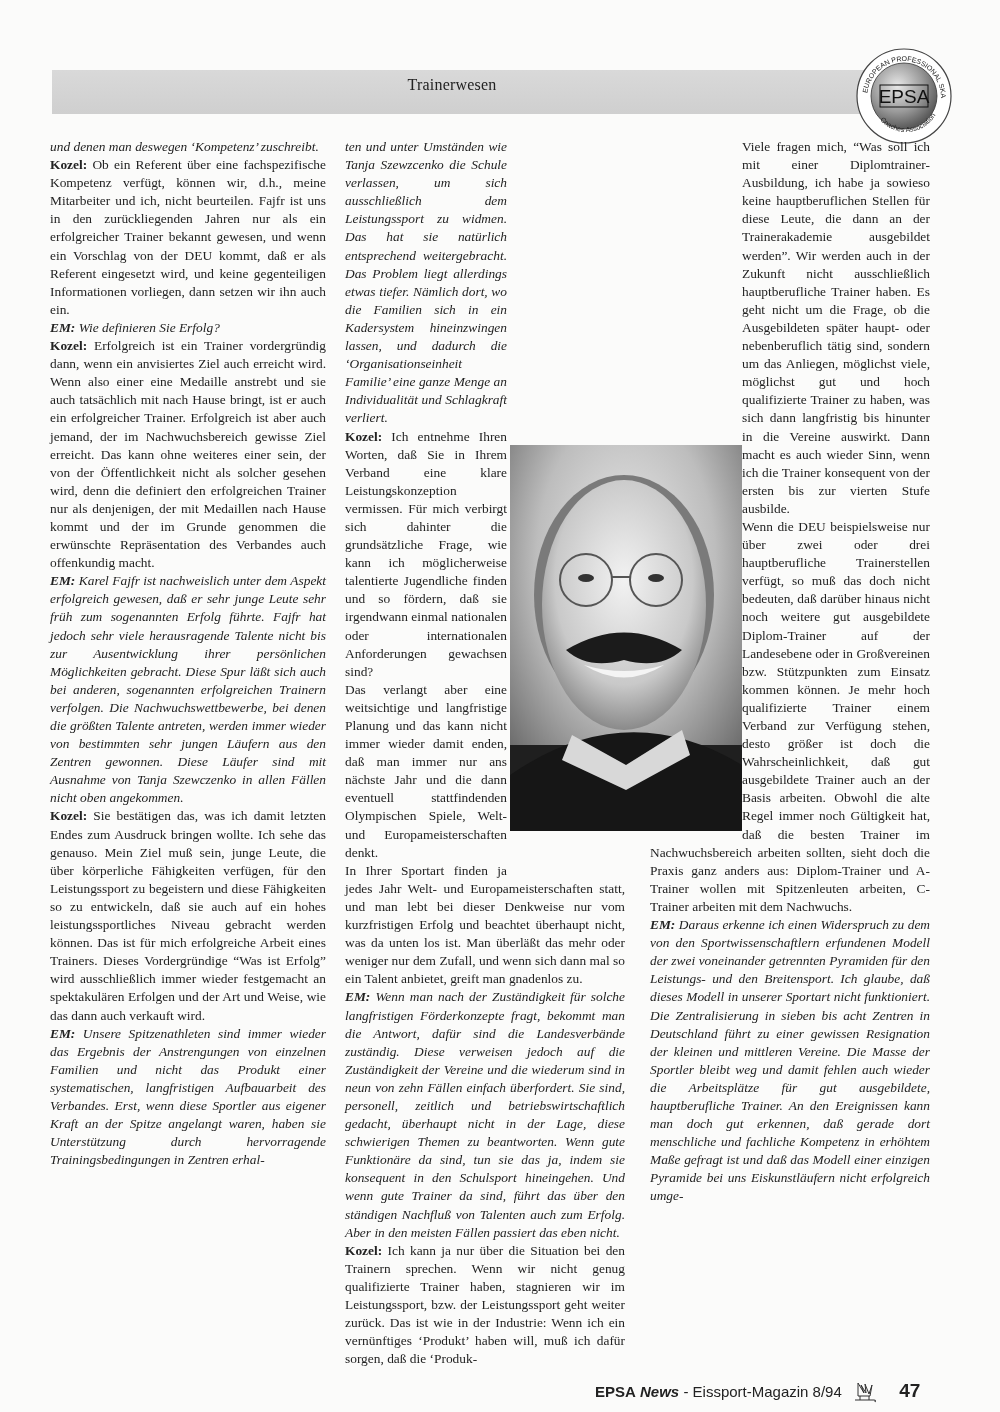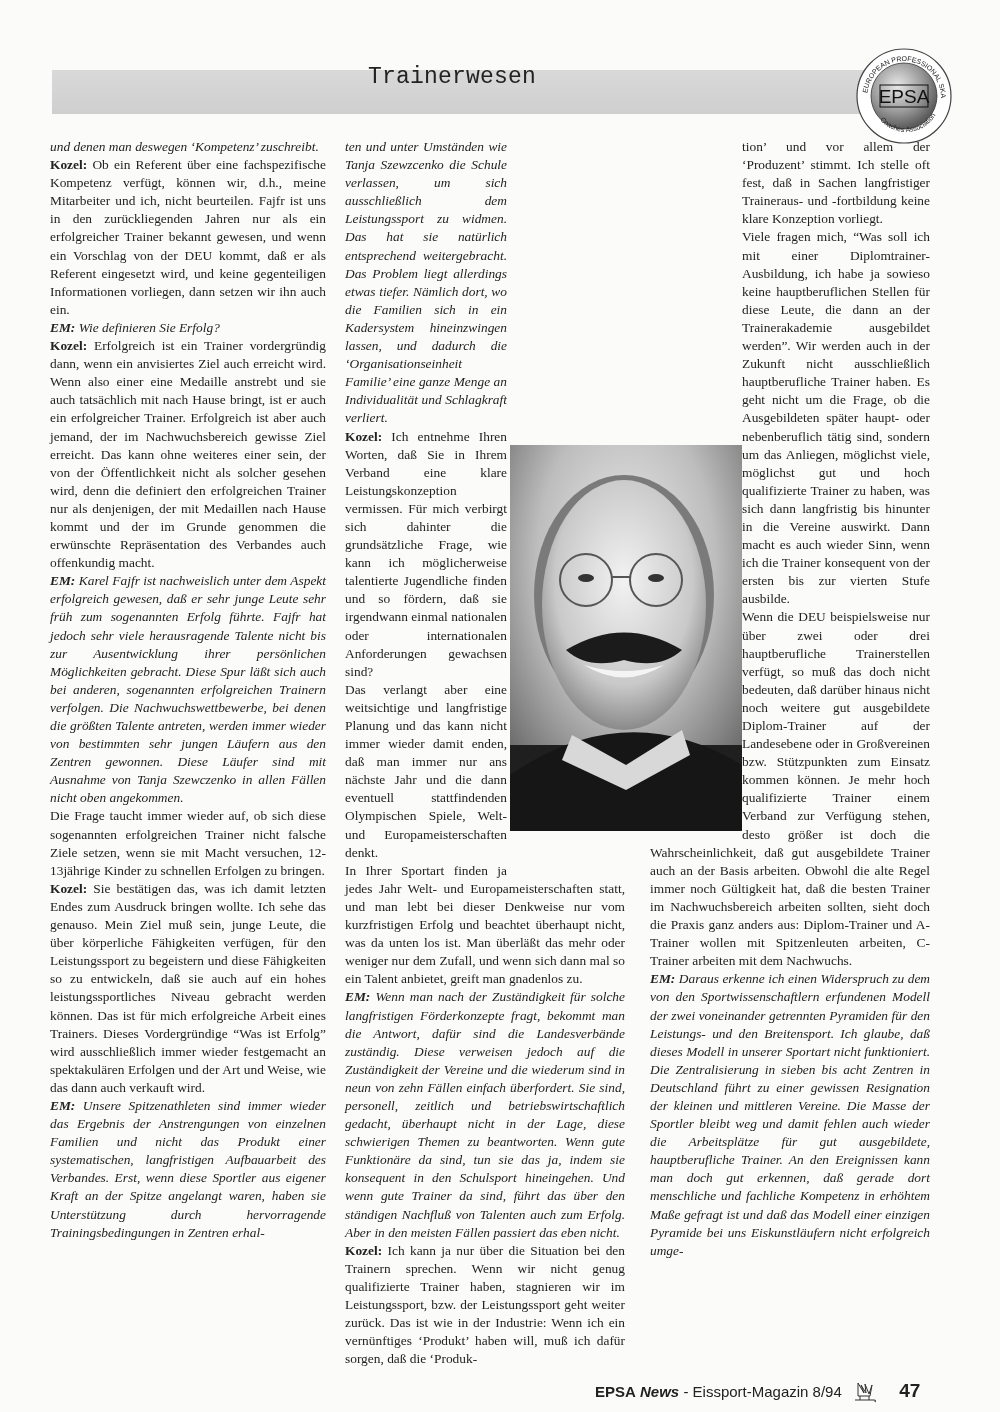--- a/index.html
+++ b/index.html
@@ -7,23 +7,23 @@
       width: 1000px; height: 1412px; position: relative; overflow: hidden;
       background: #fbfbfa;
       font-family: "Liberation Serif", "DejaVu Serif", serif;
       color: #222;
     }
     .header-band {
       position: absolute; left: 52px; top: 70px; width: 860px; height: 44px;
       background: linear-gradient(to bottom, #d9d9d9, #cfcfcf);
     }
     .header-title {
-      position: absolute; left: 52px; top: 64px; width: 800px; text-align: center;
-      font-family: Liberation Mono, monospace;
-      font-size: 23px; color: #222; letter-spacing: 0.2px;
+      position: absolute; left: 52px; top: 76px; width: 800px; text-align: center;
+      font-family: Liberation Serif, serif;
+      font-size: 16px; color: #222; letter-spacing: 0.2px;
     }
     .logo {
       position: absolute; left: 853px; top: 46px; width: 102px; height: 98px;
     }
     .col {
       position: absolute; top: 138px; font-size: 13.4px; line-height: 18.1px;
       text-align: justify; hyphens: manual;
     }
     .col p { margin: 0; }
     .col1 { left: 50px; width: 276px; }
@@ -70,38 +70,36 @@
   <rect x="27" y="39" width="48" height="22" fill="none" stroke="#111" stroke-width="1"></rect>
   <text x="51" y="57" text-anchor="middle" font-family="Liberation Sans, sans-serif" font-size="19" fill="#111">EPSA</text>
 </svg>
 
 <div class="col col1" id="col1">
     <p class="q"><span>und denen man deswegen ‘Kompetenz’ zuschreibt.</span></p>
     <p><span class="spk">Kozel:</span> <span>Ob ein Referent über eine fachspezifische Kompetenz verfügt, können wir, d.h., meine Mitarbeiter und ich, nicht beurteilen. Fajfr ist uns in den zurückliegenden Jahren nur als ein erfolgreicher Trainer bekannt gewesen, und wenn ein Vorschlag von der DEU kommt, daß er als Referent eingesetzt wird, und keine gegenteiligen Informationen vorliegen, dann setzen wir ihn auch ein.</span></p>
     <p class="q"><span class="spk">EM:</span> <span>Wie definieren Sie Erfolg?</span></p>
     <p><span class="spk">Kozel:</span> <span>Erfolgreich ist ein Trainer vordergründig dann, wenn ein anvisiertes Ziel auch erreicht wird. Wenn also einer eine Medaille anstrebt und sie auch tatsächlich mit nach Hause bringt, ist er auch ein erfolgreicher Trainer. Erfolgreich ist aber auch jemand, der im Nachwuchsbereich gewisse Ziel erreicht. Das kann ohne weiteres einer sein, der von der Öffentlichkeit nicht als solcher gesehen wird, denn die definiert den erfolgreichen Trainer nur als denjenigen, der mit Medaillen nach Hause kommt und der im Grunde genommen die erwünschte Repräsentation des Verbandes auch offenkundig macht.</span></p>
     <p class="q"><span class="spk">EM:</span> <span>Karel Fajfr ist nachweislich unter dem Aspekt erfolgreich gewesen, daß er sehr junge Leute sehr früh zum sogenannten Erfolg führte. Fajfr hat jedoch sehr viele herausragende Talente nicht bis zur Ausentwicklung ihrer persönlichen Möglichkeiten gebracht. Diese Spur läßt sich auch bei anderen, sogenannten erfolgreichen Trainern verfolgen. Die Nachwuchswettbewerbe, bei denen die größten Talente antreten, werden immer wieder von bestimmten sehr jungen Läufern aus den Zentren gewonnen. Diese Läufer sind mit Ausnahme von Tanja Szewczenko in allen Fällen nicht oben angekommen.</span></p>
-    <p><span>Die Frage taucht immer wieder auf, ob sich diese sogenannten erfolgreichen Trainer nicht falsche Ziele setzen, wenn sie mit Macht versuchen, 12-13jährige Kinder zu schnellen Erfolgen zu bringen.</span></p>
     <p><span class="spk">Kozel:</span> <span>Sie bestätigen das, was ich damit letzten Endes zum Ausdruck bringen wollte. Ich sehe das genauso. Mein Ziel muß sein, junge Leute, die über körperliche Fähigkeiten verfügen, für den Leistungssport zu begeistern und diese Fähigkeiten so zu entwickeln, daß sie auch auf ein hohes leistungssportliches Niveau gebracht werden können. Das ist für mich erfolgreiche Arbeit eines Trainers. Dieses Vordergründige “Was ist Erfolg” wird ausschließlich immer wieder festgemacht an spektakulären Erfolgen und der Art und Weise, wie das dann auch verkauft wird.</span></p>
     <p class="q"><span class="spk">EM:</span> <span>Unsere Spitzenathleten sind immer wieder das Ergebnis der Anstrengungen von einzelnen Familien und nicht das Produkt einer systematischen, langfristigen Aufbauarbeit des Verbandes. Erst, wenn diese Sportler aus eigener Kraft an der Spitze angelangt waren, haben sie Unterstützung durch hervorragende Trainingsbedingungen in Zentren erhal-</span></p>
   </div>
 
 <div class="col col2" id="col2">
     <div style="float: right; width: 118px; height: 460px; margin-top: 272px;"></div>
     <p class="q"><span>ten und unter Umständen wie Tanja Szewzcenko die Schule verlassen, um sich ausschließlich dem Leistungssport zu widmen. Das hat sie natürlich entsprechend weitergebracht. Das Problem liegt allerdings etwas tiefer. Nämlich dort, wo die Familien sich in ein Kadersystem hineinzwingen lassen, und dadurch die ‘Organisationseinheit Familie’ eine ganze Menge an Individualität und Schlagkraft verliert.</span></p>
     <p><span class="spk">Kozel:</span> <span>Ich entnehme Ihren Worten, daß Sie in Ihrem Verband eine klare Leistungskonzeption vermissen. Für mich verbirgt sich dahinter die grundsätzliche Frage, wie kann ich möglicherweise talentierte Jugendliche finden und so fördern, daß sie irgendwann einmal nationalen oder internationalen Anforderungen gewachsen sind?</span></p>
     <p><span>Das verlangt aber eine weitsichtige und langfristige Planung und das kann nicht immer wieder damit enden, daß man immer nur ans nächste Jahr und die dann eventuell stattfindenden Olympischen Spiele, Welt- und Europameisterschaften denkt.</span></p>
     <p><span>In Ihrer Sportart finden ja jedes Jahr Welt- und Europameisterschaften statt, und man lebt bei dieser Denkweise nur vom kurzfristigen Erfolg und beachtet überhaupt nicht, was da unten los ist. Man überläßt das mehr oder weniger nur dem Zufall, und wenn sich dann mal so ein Talent anbietet, greift man gnadenlos zu.</span></p>
     <p class="q"><span class="spk">EM:</span> <span>Wenn man nach der Zuständigkeit für solche langfristigen Förderkonzepte fragt, bekommt man die Antwort, dafür sind die Landesverbände zuständig. Diese verweisen jedoch auf die Zuständigkeit der Vereine und die wiederum sind in neun von zehn Fällen einfach überfordert. Sie sind, personell, zeitlich und betriebswirtschaftlich gedacht, überhaupt nicht in der Lage, diese schwierigen Themen zu beantworten. Wenn gute Funktionäre da sind, tun sie das ja, indem sie konsequent in den Schulsport hineingehen. Und wenn gute Trainer da sind, führt das über den ständigen Nachfluß von Talenten auch zum Erfolg. Aber in den meisten Fällen passiert das eben nicht.</span></p>
     <p><span class="spk">Kozel:</span> <span>Ich kann ja nur über die Situation bei den Trainern sprechen. Wenn wir nicht genug qualifizierte Trainer haben, stagnieren wir im Leistungssport, bzw. der Leistungssport geht weiter zurück. Das ist wie in der Industrie: Wenn ich ein vernünftiges ‘Produkt’ haben will, muß ich dafür sorgen, daß die ‘Produk-</span></p>
   </div>
 
 <div class="col col3" id="col3">
     <div style="float: left; width: 92px; height: 442px; margin-top: 254px;"></div>
-    <p><span>tion’ und vor allem der ‘Produzent’ stimmt. Ich stelle oft fest, daß in Sachen langfristiger Traineraus- und -fortbildung keine klare Konzeption vorliegt.</span></p>
     <p><span>Viele fragen mich, “Was soll ich mit einer Diplomtrainer-Ausbildung, ich habe ja sowieso keine hauptberuflichen Stellen für diese Leute, die dann an der Trainerakademie ausgebildet werden”. Wir werden auch in der Zukunft nicht ausschließlich hauptberufliche Trainer haben. Es geht nicht um die Frage, ob die Ausgebildeten später haupt- oder nebenberuflich tätig sind, sondern um das Anliegen, möglichst viele, möglichst gut und hoch qualifizierte Trainer zu haben, was sich dann langfristig bis hinunter in die Vereine auswirkt. Dann macht es auch wieder Sinn, wenn ich die Trainer konsequent von der ersten bis zur vierten Stufe ausbilde.</span></p>
     <p><span>Wenn die DEU beispielsweise nur über zwei oder drei hauptberufliche Trainerstellen verfügt, so muß das doch nicht bedeuten, daß darüber hinaus nicht noch weitere gut ausgebildete Diplom-Trainer auf der Landesebene oder in Großvereinen bzw. Stützpunkten zum Einsatz kommen können. Je mehr hoch qualifizierte Trainer einem Verband zur Verfügung stehen, desto größer ist doch die Wahrscheinlichkeit, daß gut ausgebildete Trainer auch an der Basis arbeiten. Obwohl die alte Regel immer noch Gültigkeit hat, daß die besten Trainer im Nachwuchsbereich arbeiten sollten, sieht doch die Praxis ganz anders aus: Diplom-Trainer und A-Trainer wollen mit Spitzenleuten arbeiten, C-Trainer arbeiten mit dem Nachwuchs.</span></p>
     <p class="q"><span class="spk">EM:</span> <span>Daraus erkenne ich einen Widerspruch zu dem von den Sportwissenschaftlern erfundenen Modell der zwei voneinander getrennten Pyramiden für den Leistungs- und den Breitensport. Ich glaube, daß dieses Modell in unserer Sportart nicht funktioniert. Die Zentralisierung in sieben bis acht Zentren in Deutschland führt zu einer gewissen Resignation der kleinen und mittleren Vereine. Die Masse der Sportler bleibt weg und damit fehlen auch wieder die Arbeitsplätze für gut ausgebildete, hauptberufliche Trainer. An den Ereignissen kann man doch gut erkennen, daß gerade dort menschliche und fachliche Kompetenz in erhöhtem Maße gefragt ist und daß das Modell einer einzigen Pyramide bei uns Eiskunstläufern nicht erfolgreich umge-</span></p>
   </div>
 
 <div class="photo">
   <svg width="232" height="386" viewBox="0 0 232 386">
     <defs>
       <radialGradient id="bg" cx="50%" cy="30%" r="70%">
         <stop offset="0%" stop-color="#ececec"></stop>

